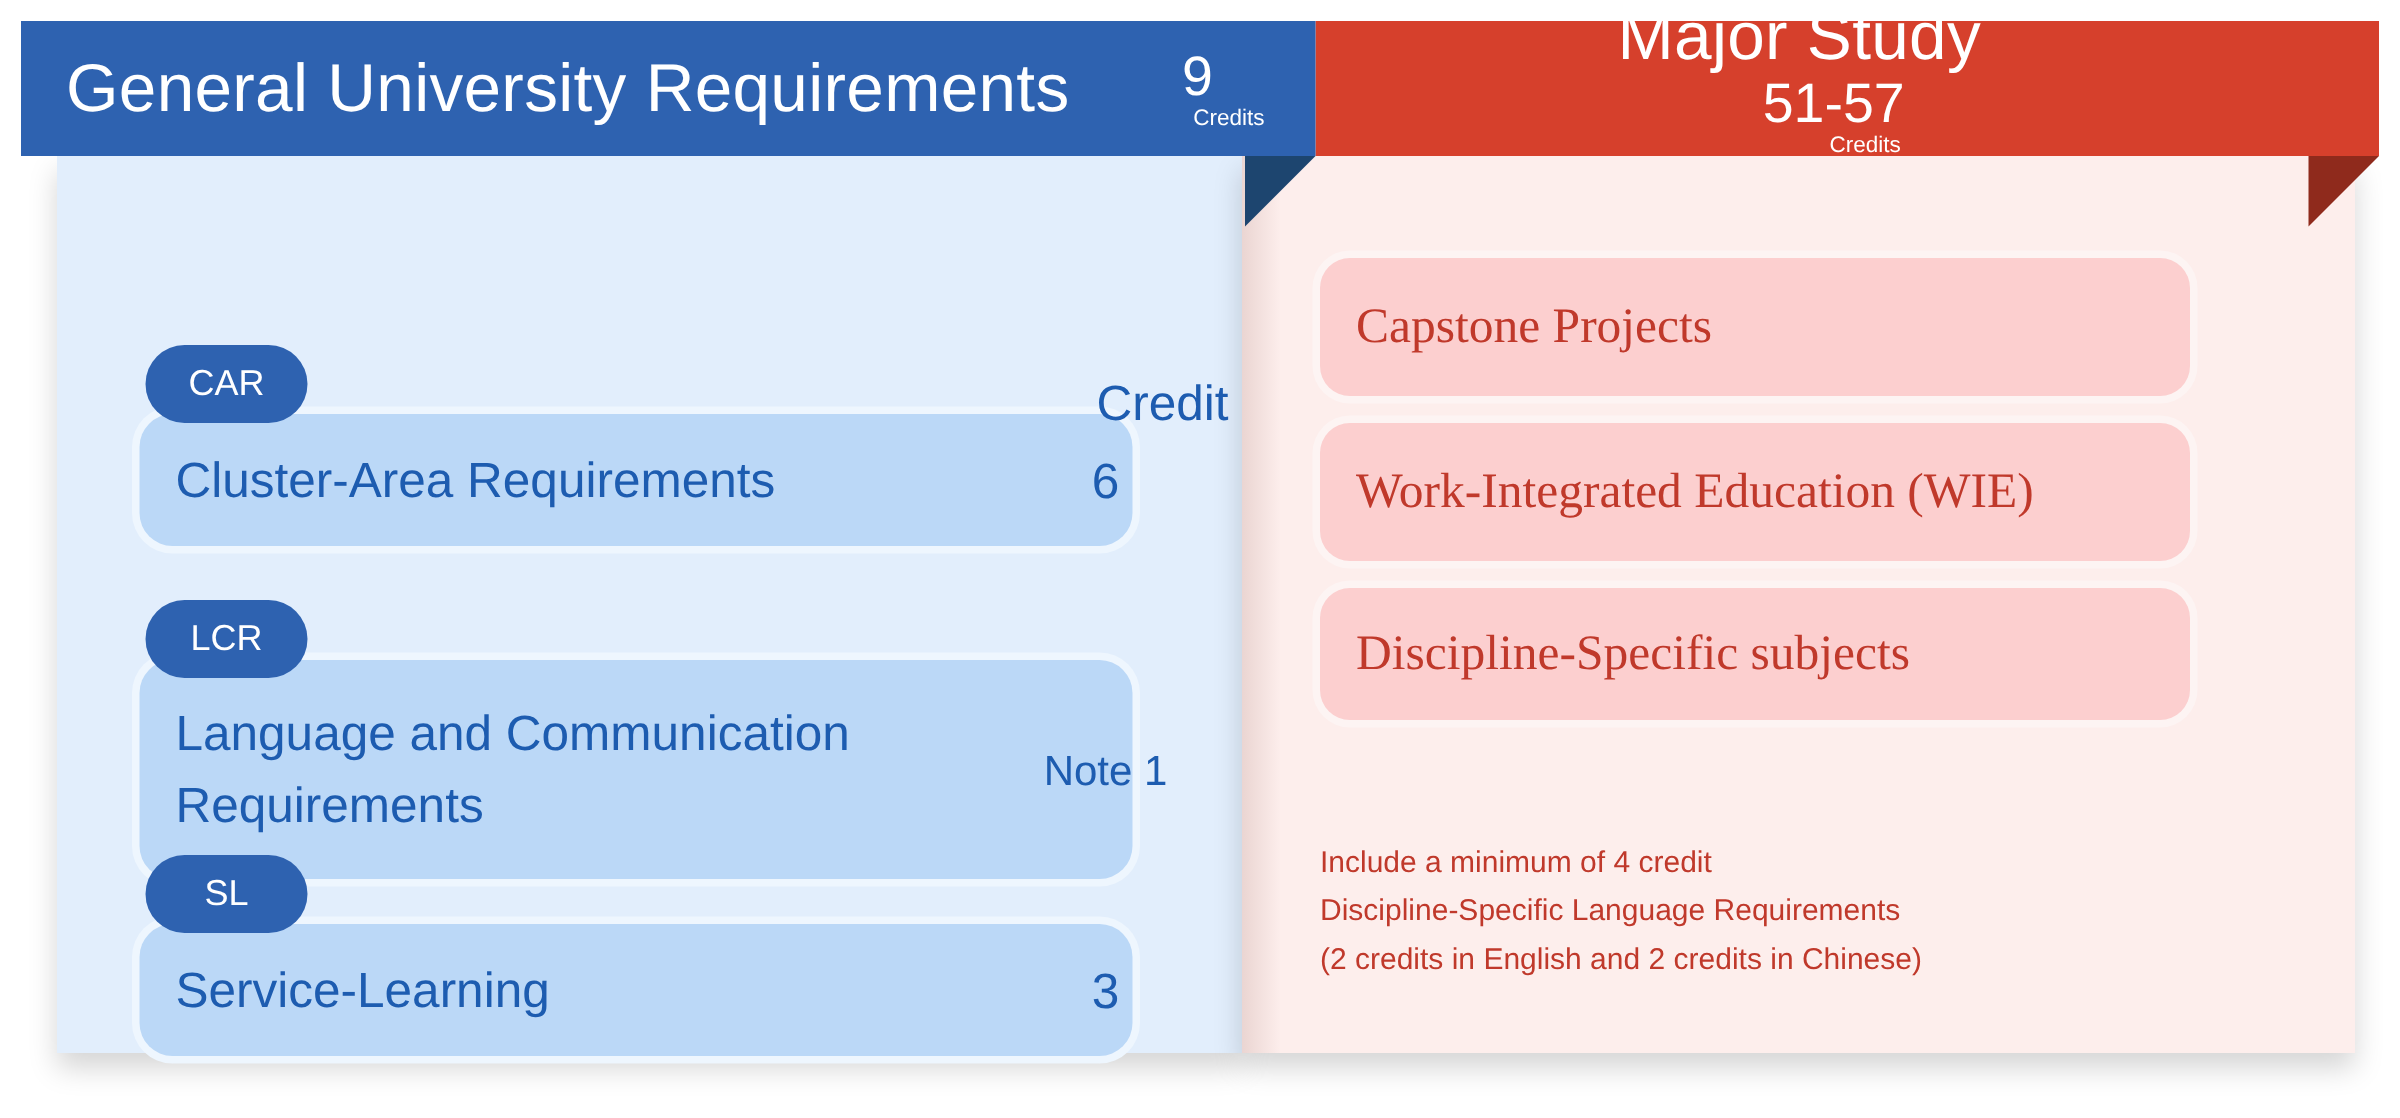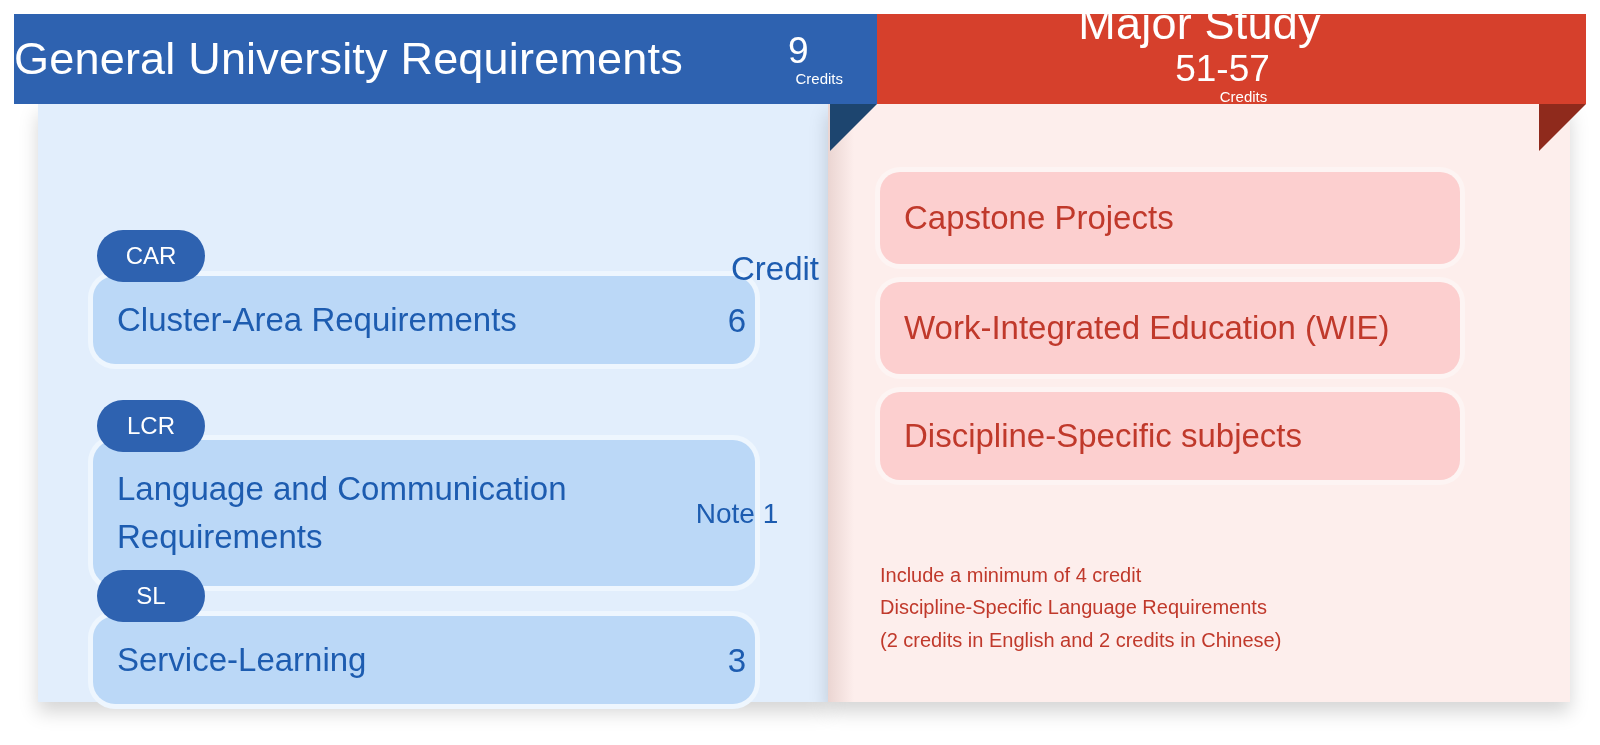--- a/index.html
+++ b/index.html
@@ -54,20 +54,21 @@
     top: 14px;
     height: 90px;
     display: flex;
     align-items: center;
     box-sizing: border-box;
   }
   .ribbon-left {
     left: 14px;
     width: 863px;
     background: #2e62b0;
+    padding-left: 30px;
     padding-right: 34px;
     z-index: 3;
   }
   .ribbon-right {
     left: 877px;
     width: 709px;
     background: #d6402c;
     padding-left: 30px;
     padding-right: 30px;
     justify-content: flex-end;
@@ -209,20 +210,21 @@
     box-shadow: 0 0 0 5px #fdf4f3;
   }
   .major-card-1 { top: 68px;  height: 92px; }
   .major-card-2 { top: 178px; height: 92px; }
   .major-card-3 { top: 288px; height: 88px; }
 
   .major-card-text {
     font-size: 33px;
     color: #c0392b;
     line-height: 1.36;
+    font-family: Liberation Serif, serif;
   }
 
   .major-note {
     position: absolute;
     left: 52px;
     top: 455px;
     width: 620px;
     font-size: 20px;
     color: #c0392b;
     line-height: 1.62;

